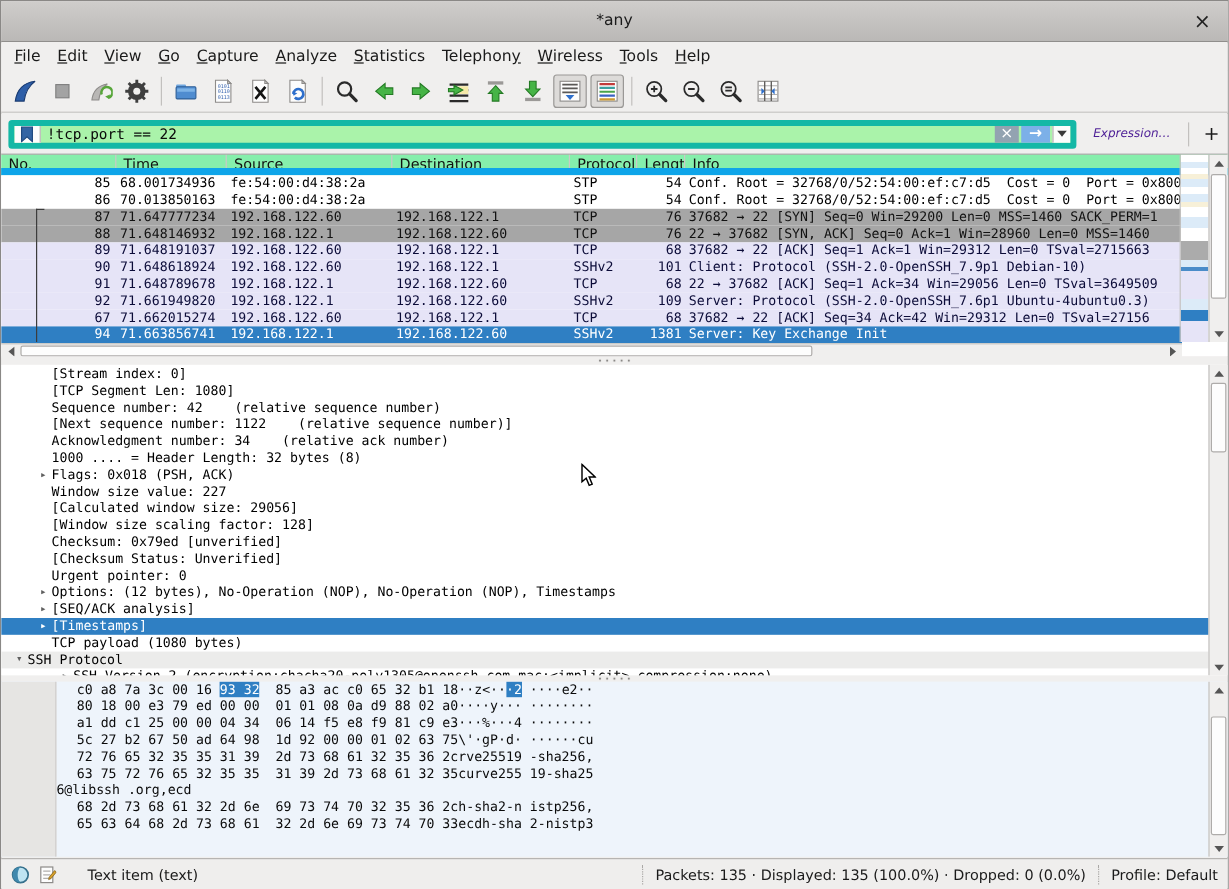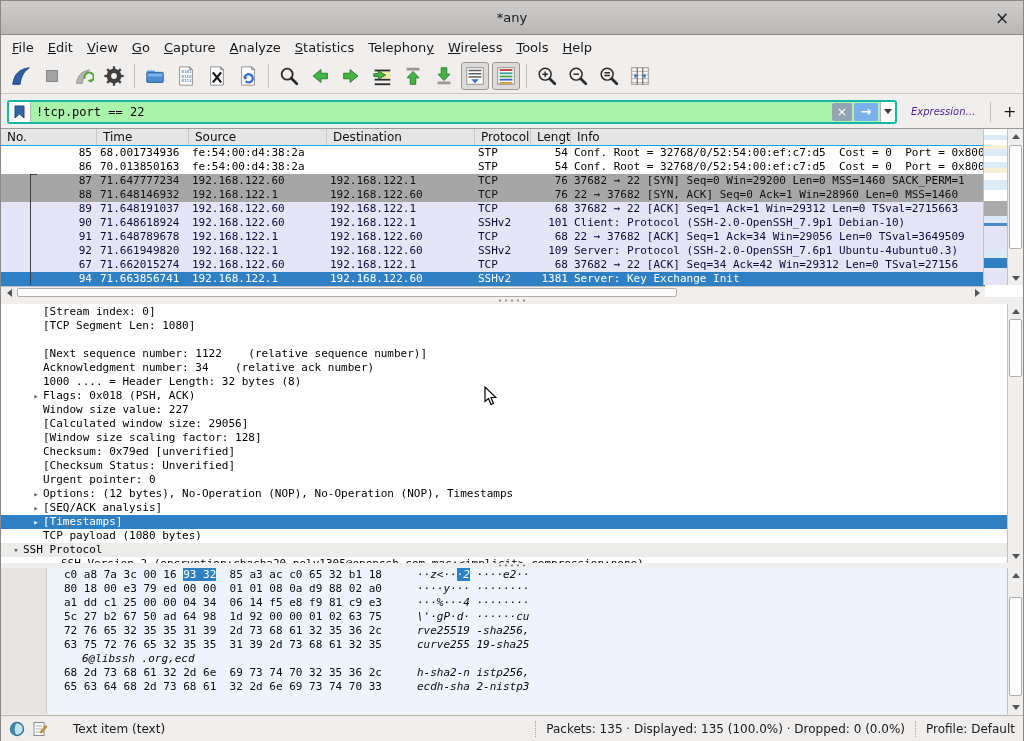--- a/index.html
+++ b/index.html
@@ -26,21 +26,21 @@
   #toolbar { position:absolute; left:0; top:58px; width:100%; height:35px; background:#f0efee;
              border-bottom:1px solid #c8c6c4; display:flex; align-items:center; padding-left:6px; }
   .tbtn { width:28px; height:28px; display:flex; align-items:center; justify-content:center;
           border:1px solid transparent; border-radius:3px; margin-right:3px; }
   .tbtn.pressed { background:#dddbd9; border:1px solid #9a9896; }
   .tsep { width:1px; height:24px; background:#c2c0be; margin:0 6px 0 3px; }
 
   
   #filterbar { position:absolute; left:0; top:94px; width:100%; height:33px; background:#f0efee;
                display:flex; align-items:center; padding:0 6px; }
-  #filter-field { flex:0 0 890px; height:24px; border:2px solid #14b8a6; border-radius:3px;
+  #filter-field { flex:0 0 890px; height:24px; border:5px solid #14b8a6; border-radius:3px;
                   background:#aaf3aa; display:flex; align-items:center; overflow:hidden; }
   #bookmark-box { width:22px; height:22px; background:#fcfcfc; border-right:1px solid #b5b3b1;
                   display:flex; align-items:center; justify-content:center; }
   #filter-input { flex:1; font-family:"DejaVu Sans Mono", "Liberation Mono", monospace;
                   font-size:12px; color:#0a0a0a; padding-left:5px; background:transparent;
                   border:none; outline:none; }
   #filter-clear { width:20px; height:18px; background:#93a3b1; color:#fff; border-radius:2px;
                   font-size:13px; line-height:18px; text-align:center; margin-right:2px; }
   #filter-apply { width:24px; height:18px; background:#7cb0e8; color:#fff; border-radius:2px;
                   font-size:13px; line-height:17px; text-align:center; font-weight:bold; margin-right:2px; }
@@ -48,22 +48,22 @@
                      display:flex; align-items:center; justify-content:center; }
   .chev { width:0; height:0; border-left:4px solid transparent; border-right:4px solid transparent;
           border-top:5px solid #3a3a3a; }
   #expression-btn { font-size:10px; color:#4c1d95; margin-left:14px;font-style:italic; }
   #filter-sep { width:1px; height:20px; background:#c2c0be; margin-left:14px; }
   #add-filter-btn { font-size:16px; color:#1a1a1a; margin-left:12px; width:20px; text-align:center; }
 
   
   #packet-list { position:absolute; left:0; top:127px; width:100%; height:169px;
                  border-top:1px solid #9c9a98; background:#fff; }
-  #plist-header { position:absolute; left:0; top:0; width:100%; height:17px; background:#e5e5e5;
-                  border-bottom:1px solid #0ea5e9; display:grid;
+  #plist-header { position:absolute; left:0; top:0; width:100%; height:17px; background:#86efac;
+                  border-bottom:6px solid #0ea5e9; display:grid;
                   grid-template-columns:96px 92px 138px 148px 56px 40px minmax(0,1fr); }
   .hcell { font-size:12px; color:#111; padding:1px 0 0 6px; border-right:1px solid #cbc9c7;
            overflow:hidden; white-space:nowrap; }
   #plist-rows { position:absolute; left:0; top:17px; width:984px; height:168px; overflow:hidden; }
   .prow { display:grid; grid-template-columns:96px 92px 138px 148px 56px 40px minmax(0,1fr);
           height:14px; font-family:"DejaVu Sans Mono","Liberation Mono",monospace; font-size:11px;
           line-height:14px; white-space:pre; }
   .pcell { overflow:hidden; }
   .pcell.no { text-align:right; padding-right:5px; }
   .pcell.len { text-align:right; padding-right:3px; }
@@ -122,21 +122,21 @@
 
   
   #bytes-pane { position:absolute; left:0; top:567px; width:100%; height:146px; background:#eef4fb;
                 overflow:hidden; }
   #bytes-offsets { position:absolute; left:0; top:0; width:46px; height:100%; background:#e6e5e3;
                    border-right:1px solid #d0cecc; }
   .hxrow { height:14px; line-height:14px; font-family:"DejaVu Sans Mono","Liberation Mono",monospace;
            font-size:11px; white-space:pre; display:flex; }
   .hxoff { flex:none; width:46px; color:#8f8d8b; padding-left:7px; }
   .hxhex { flex:none; margin-left:17px; color:#0a0a0a; }
-  .hxascii { flex:none; margin-left:35px; color:#0a0a0a;font-style:italic; }
+  .hxascii { flex:none; color:#0a0a0a; }
   .hl { background:#2f7fc3; color:#fff; }
 
   
   #statusbar { position:absolute; left:0; top:714px; width:100%; height:27px; background:#efeeed;
                border-top:1px solid #b6b4b2; display:flex; align-items:center; padding:0 8px; }
   #status-left { display:flex; align-items:center; gap:8px; }
   #status-text { font-size:12px; color:#1a1a1a; margin-left:18px; }
   #status-right { margin-left:auto; display:flex; align-items:center; gap:10px; }
   #packets-text { font-size:12px; color:#1a1a1a; }
   #profile-text { font-size:12px; color:#1a1a1a; }
@@ -403,21 +403,21 @@
   </div>
 
   <div class="splitter" style="top:296px; height:7px;">
     <div class="grip"></div>
   </div>
 
   <div id="details-pane">
     <div id="details-rows">
         <div class="drow"><span class="ind" style="width: 28px;"></span><span class="arr"></span><span>[Stream index: 0]</span></div>
         <div class="drow"><span class="ind" style="width: 28px;"></span><span class="arr"></span><span>[TCP Segment Len: 1080]</span></div>
-        <div class="drow"><span class="ind" style="width: 28px;"></span><span class="arr"></span></div>
+        <div class="drow"><span class="ind" style="width: 28px;"></span><span class="arr"></span><span>Sequence number: 42    (relative sequence number)</span></div>
         <div class="drow"><span class="ind" style="width: 28px;"></span><span class="arr"></span><span>[Next sequence number: 1122    (relative sequence number)]</span></div>
         <div class="drow"><span class="ind" style="width: 28px;"></span><span class="arr"></span><span>Acknowledgment number: 34    (relative ack number)</span></div>
         <div class="drow"><span class="ind" style="width: 28px;"></span><span class="arr"></span><span>1000 .... = Header Length: 32 bytes (8)</span></div>
         <div class="drow"><span class="ind" style="width: 28px;"></span><span class="arr">▸</span><span>Flags: 0x018 (PSH, ACK)</span></div>
         <div class="drow"><span class="ind" style="width: 28px;"></span><span class="arr"></span><span>Window size value: 227</span></div>
         <div class="drow"><span class="ind" style="width: 28px;"></span><span class="arr"></span><span>[Calculated window size: 29056]</span></div>
         <div class="drow"><span class="ind" style="width: 28px;"></span><span class="arr"></span><span>[Window size scaling factor: 128]</span></div>
         <div class="drow"><span class="ind" style="width: 28px;"></span><span class="arr"></span><span>Checksum: 0x79ed [unverified]</span></div>
         <div class="drow"><span class="ind" style="width: 28px;"></span><span class="arr"></span><span>[Checksum Status: Unverified]</span></div>
         <div class="drow"><span class="ind" style="width: 28px;"></span><span class="arr"></span><span>Urgent pointer: 0</span></div>

